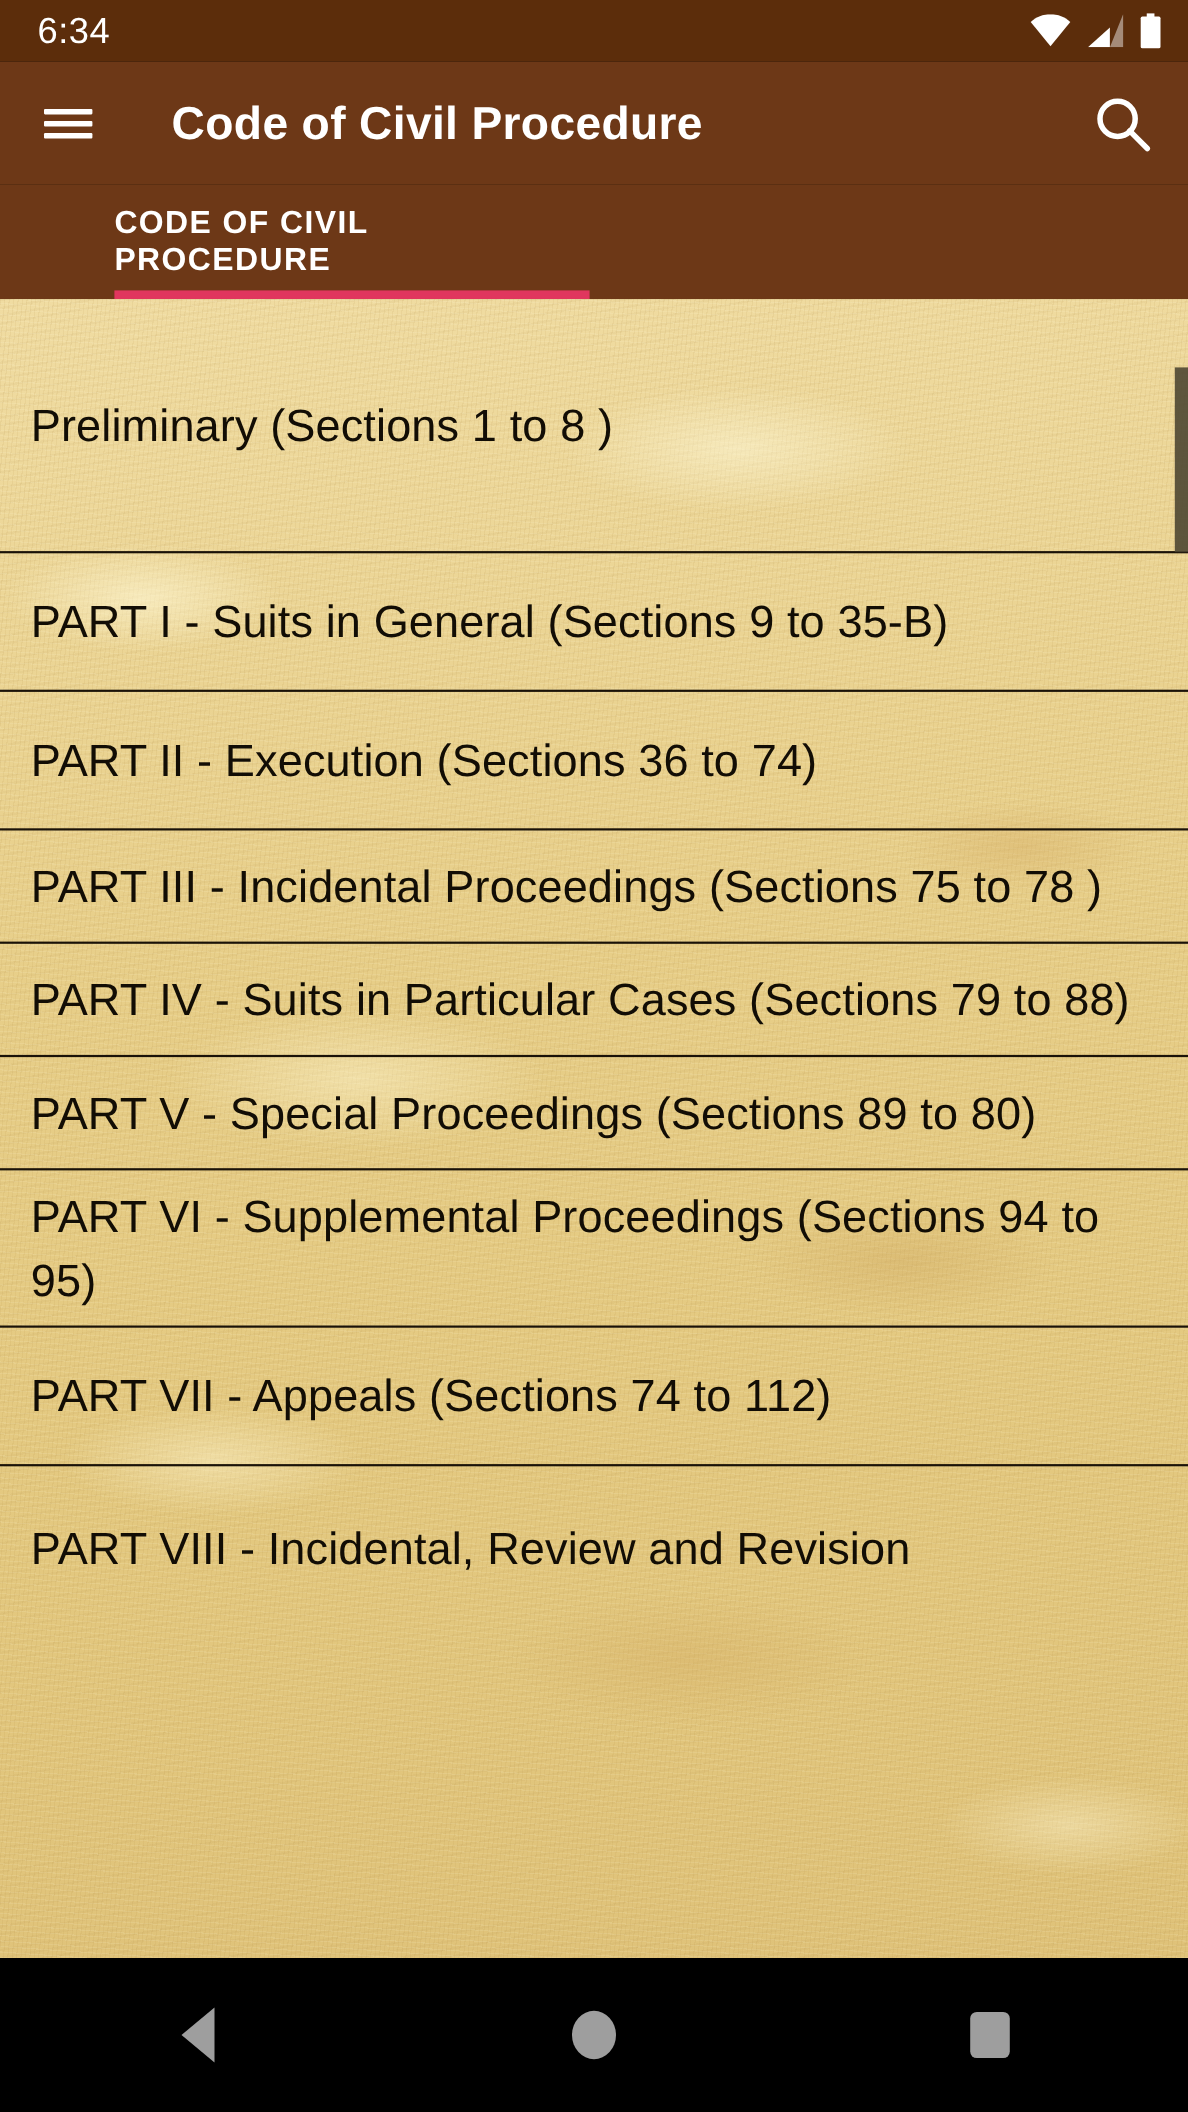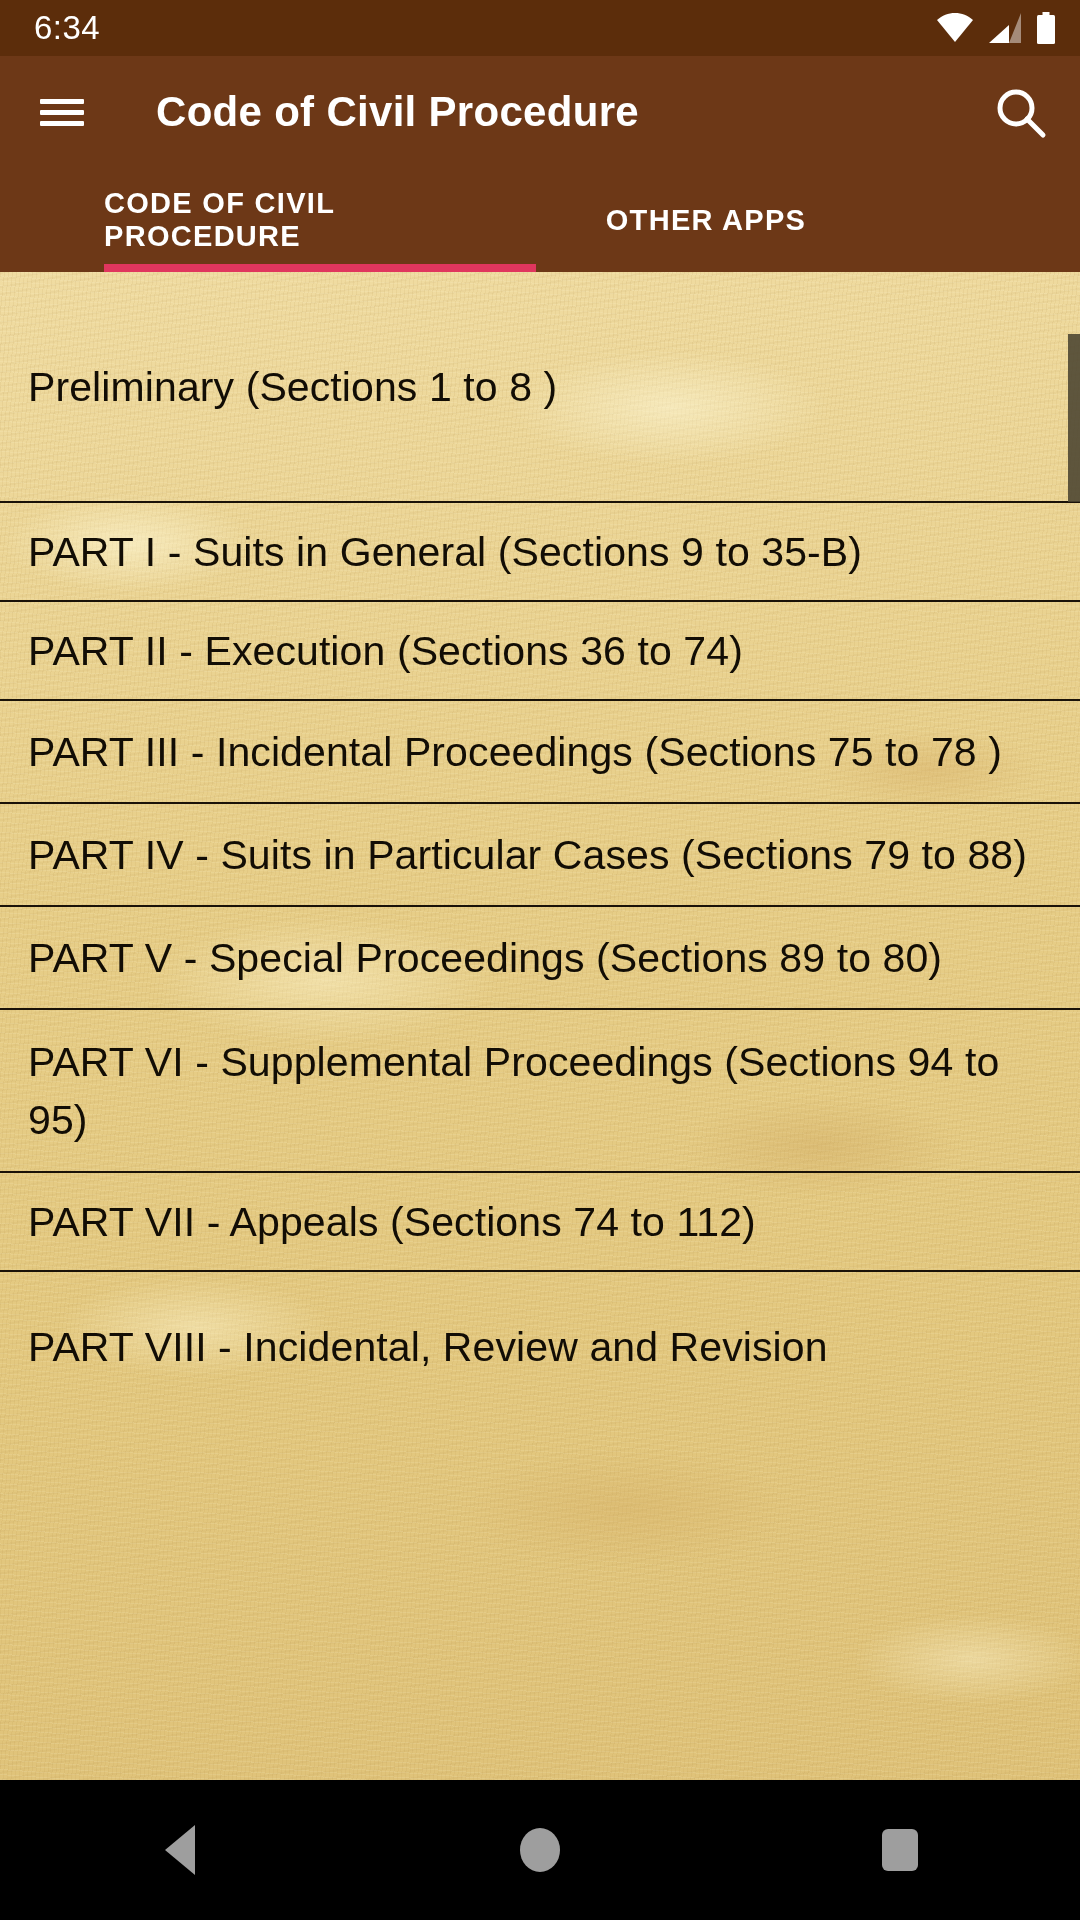--- a/index.html
+++ b/index.html
@@ -168,23 +168,23 @@
   }
   .list-item:last-child { border-bottom: none; }
   .item-label {
     color: #120d05;
     font-size: 41px;
     font-weight: 400;
     line-height: 58px;
     letter-spacing: 0.1px;
   }
   .h-first { height: 231px; }
-  .h-one   { height: 99px; }
+  .h-one   { height: 126px; }
   .h-two   { height: 103px; }
-  .h-two-b { height: 163px; }
+  .h-two-b { height: 143px; }
   .h-last  { height: 98px; align-items: flex-start; padding-top: 46px; }
 
   
   .scrollbar-track {
     position: absolute;
     top: 272px;
     right: 0;
     width: 12px;
     height: 1508px;
   }
@@ -276,21 +276,20 @@
           <circle cx="24" cy="24" r="16" fill="none" stroke="#ffffff" stroke-width="5"></circle>
           <line x1="35" y1="35" x2="51" y2="51" stroke="#ffffff" stroke-width="5" stroke-linecap="round"></line>
         </svg>
       </span>
     </div>
   </div>
 
   <div class="tab-bar">
     <div class="tab-row">
       <div class="tab tab-ccp">CODE OF CIVIL PROCEDURE</div>
-      <div class="tab tab-other">OTHER APPS</div>
     </div>
     <div class="tab-indicator"></div>
   </div>
 
   <div class="list">
     <div class="list-item h-first">
       <span class="item-label">Preliminary (Sections 1 to 8 )</span>
     </div>
     <div class="list-item h-one">
       <span class="item-label">PART I - Suits in General (Sections 9 to 35-B)</span>

